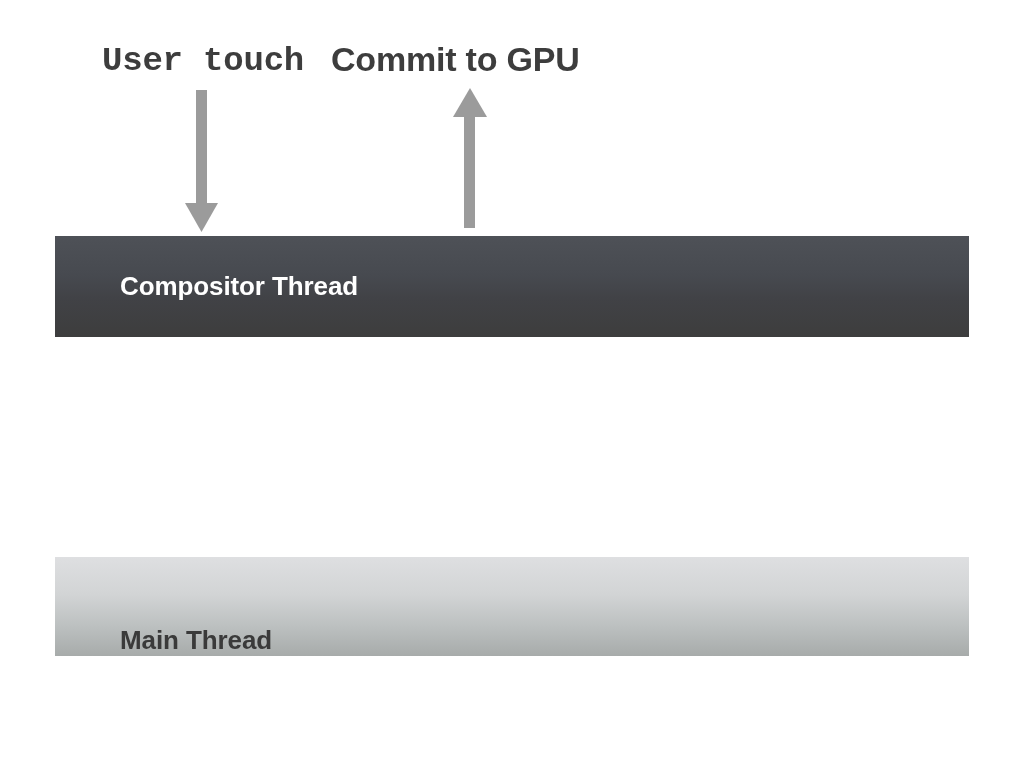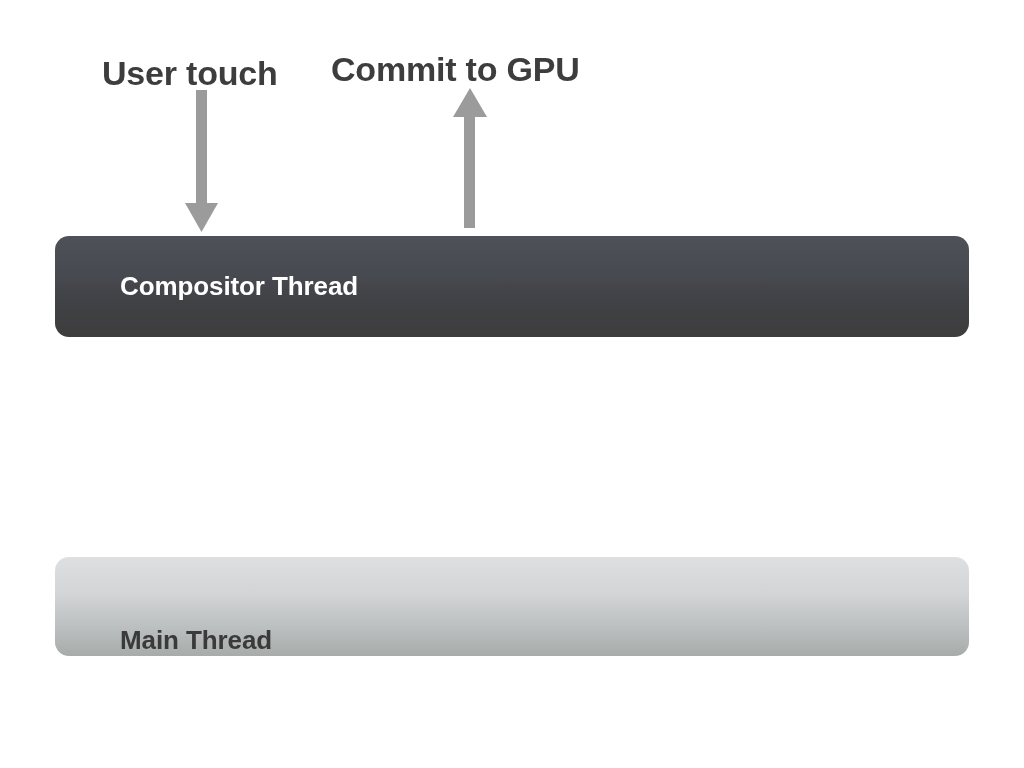--- a/index.html
+++ b/index.html
@@ -27,25 +27,26 @@
     font-family: "Liberation Sans", sans-serif;
     font-weight: bold;
     font-size: 34px;
     line-height: 40px;
     letter-spacing: -0.2px;
     color: #3d3d3d;
     white-space: nowrap;
   }
   #label-user-touch {
     left: 102px;
-    top: 53px;
+    top: 41px;
+    font-family: Liberation Mono, monospace;
   }
   #label-commit-gpu {
     left: 331px;
-    top: 49px;
+    top: 39px;
   }
 
   
   .arrow-svg {
     position: absolute;
     overflow: visible;
   }
   #arrow-user-touch {
     left: 180px;
     top: 85px;
@@ -61,21 +62,20 @@
 
   
   .thread-bar {
     position: absolute;
     left: 55px;
     width: 914px;
     display: flex;
     align-items: center;
     box-sizing: border-box;
     padding-left: 65px;
-    border-radius: 14px;
   }
   .thread-bar-label {
     font-family: "Liberation Sans", sans-serif;
     font-weight: bold;
     font-size: 26px;
     letter-spacing: -0.1px;
     white-space: nowrap;
   }
 
   #bar-compositor-thread {

